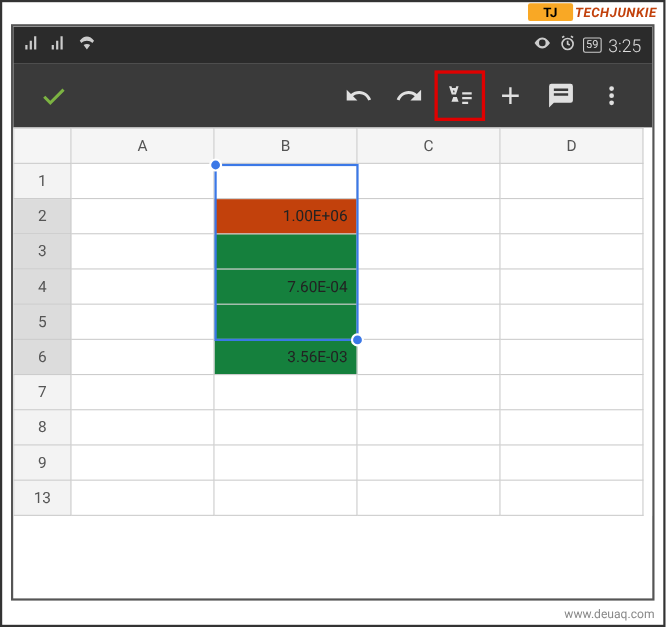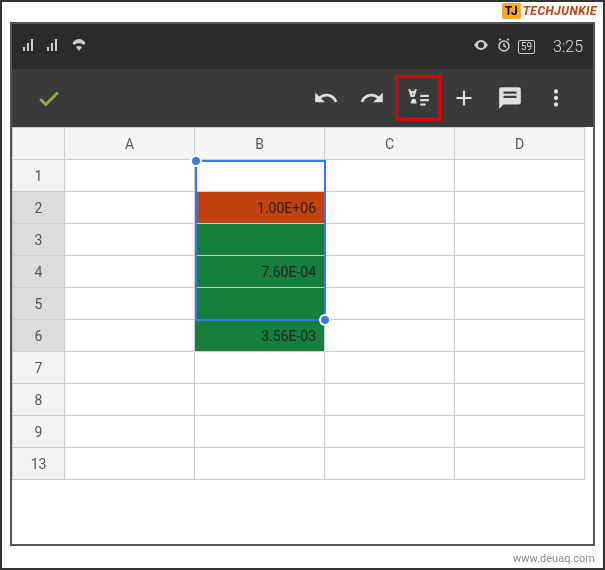--- a/index.html
+++ b/index.html
@@ -1,30 +1,30 @@
 <!DOCTYPE html>
 <html><head>
   <meta charset="utf-8">
   <style>
     * { margin: 0; padding: 0; box-sizing: border-box; }
     body { font-family: Roboto, Arial, sans-serif; background: #fff; width: 605px; height: 570px; position: relative; border: 2px solid #333; }
     
     .watermark-top { position: absolute; top: 2px; right: 6px; font-size: 12px; font-weight: bold; z-index: 100; }
-    .watermark-top .tj { background: #f9a825; color: #000; padding: 1px 3px; border-radius: 2px; margin-right: 2px; }
+    .watermark-top .tj { background: #f9a825; color: #000; padding: 1px 14px; border-radius: 2px; margin-right: 2px; }
     .watermark-top .techjunkie { color: #c2410c; letter-spacing: 0.5px; font-style: italic; }
     .watermark-bottom { position: absolute; bottom: 3px; right: 8px; font-size: 11px; color: #888; z-index: 100; }
     
     .phone-frame { position: absolute; top: 20px; left: 8px; right: 8px; bottom: 22px; border: 2px solid #555; background: #fff; overflow: hidden; }
     
-    .status-bar { height: 45px; background: #2b2b2b; display: flex; align-items: center; padding: 0 10px; color: #ddd; font-size: 14px; }
+    .status-bar { height: 34px; background: #2b2b2b; display: flex; align-items: center; padding: 0 10px; color: #ddd; font-size: 14px; }
     .status-left { display: flex; gap: 8px; align-items: center; }
     .status-right { margin-left: auto; display: flex; gap: 6px; align-items: center; }
     .signal-icon svg, .wifi-icon svg, .eye-icon svg, .alarm-icon svg { fill: #ccc; }
     .battery { display: inline-flex; align-items: center; border: 1px solid #ccc; border-radius: 2px; padding: 0 2px; font-size: 10px; height: 14px; }
-    .clock { font-size: 16px; font-weight: 300; margin-left: 12px; text-align: center; }
+    .clock { font-size: 16px; font-weight: 300; margin-left: 0; text-align: center; }
     
     .toolbar { height: 58px; background: #3a3a3a; display: flex; align-items: center; padding: 0 14px; gap: 0; }
     .toolbar .spacer { flex: 1; }
     .tb-btn { width: 46px; height: 46px; display: flex; align-items: center; justify-content: center; cursor: pointer; }
     .tb-btn svg { fill: #e0e0e0; }
     .highlight-box { border: 3px solid #e00000; }
     
     .sheet { position: relative; background: #fff; overflow: hidden; }
     .grid { border-collapse: collapse; table-layout: fixed; }
     .grid th, .grid td { border: 1px solid #ccc; font-size: 14px; font-weight: normal; height: 32px; }

